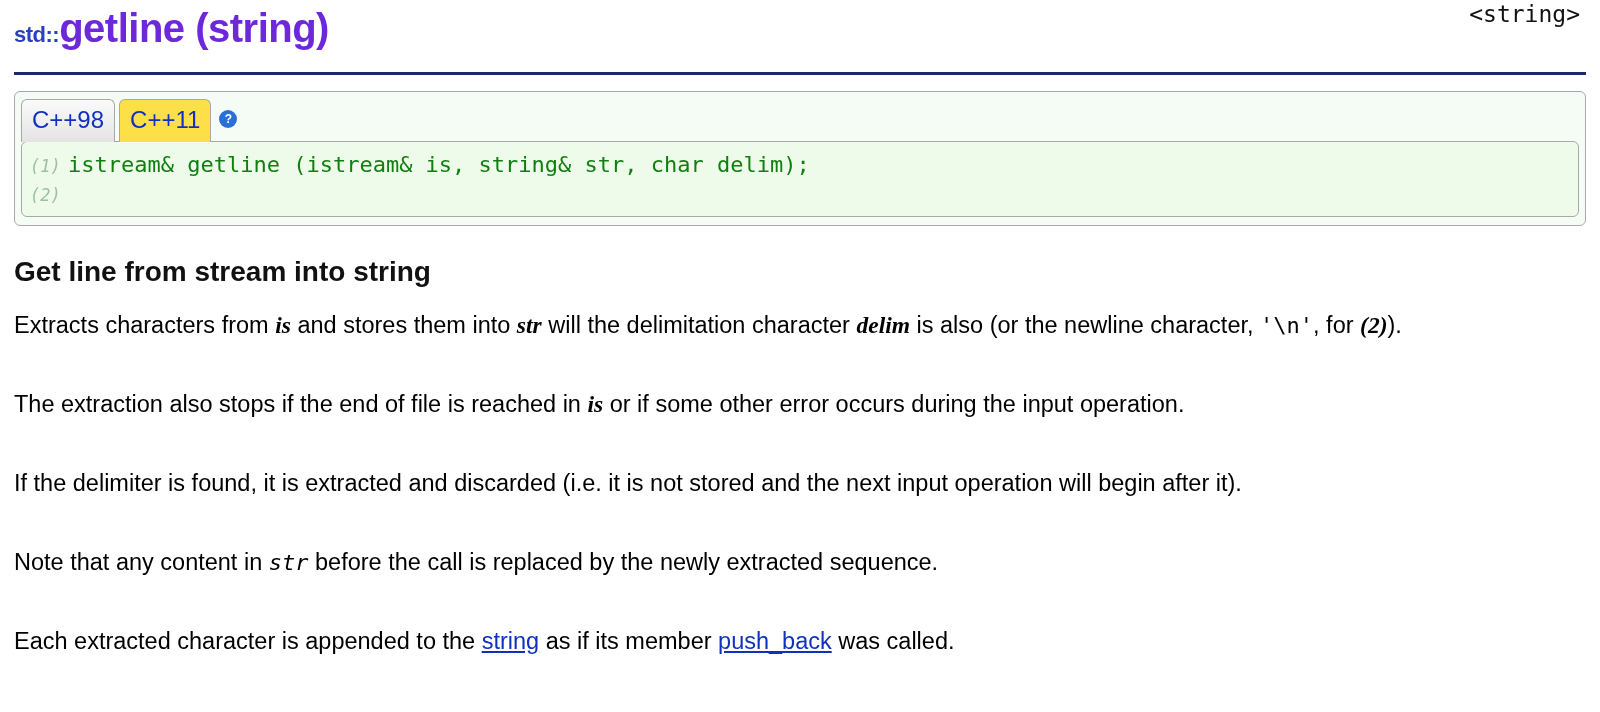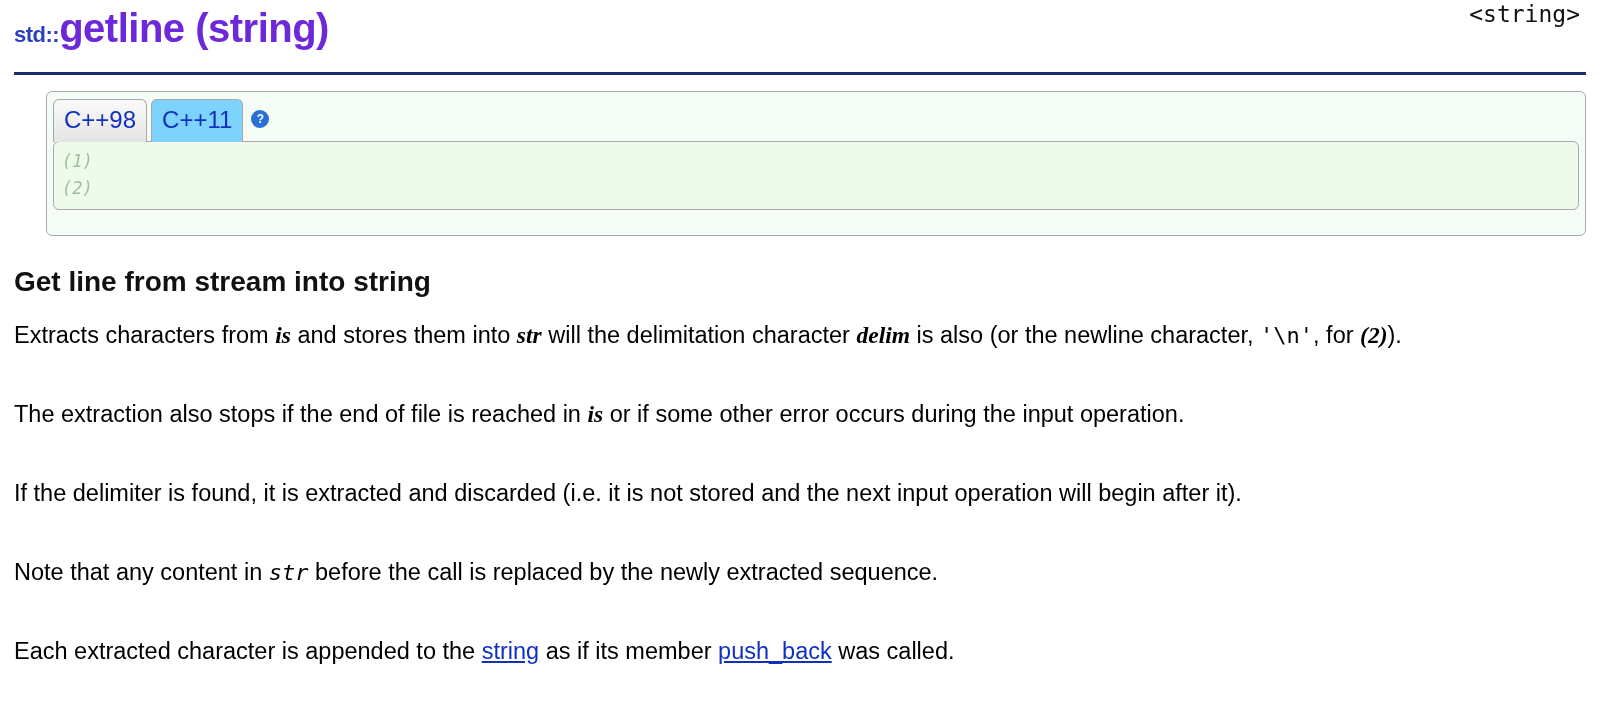--- a/index.html
+++ b/index.html
@@ -41,22 +41,21 @@
     right: 6px;
     font-family: "Consolas","Menlo","DejaVu Sans Mono",monospace;
     font-size: 23px;
     color: #111;
   }
   .sig-block {
     background: #f5fcf5;
     border: 1px solid #a8a8a8;
     border-radius: 6px;
     margin-bottom: 26px;
-    padding-bottom: 23px;
-    margin-left: 32px;
+    padding-bottom: 6px;
   }
   .tab-bar {
     display: flex;
     align-items: center;
     gap: 4px;
     padding: 6px 6px 0 6px;
   }
   .tab {
     border: 1px solid #a8a8a8;
     border-bottom: none;
@@ -66,21 +65,21 @@
     font-size: 24px;
     color: #1030c0;
     cursor: pointer;
     position: relative;
     top: 1px;
   }
   .tab.inactive {
     background: linear-gradient(#fafafa,#e4e4e4);
   }
   .tab.active {
-    background: #7dd3fc;
+    background: #fde047;
     box-shadow: 0 1px 0 #fff;
   }
   .help-badge {
     display: inline-flex;
     align-items: center;
     justify-content: center;
     width: 18px;
     height: 18px;
     border-radius: 50%;
     background: #2a6fd6;
@@ -133,20 +132,21 @@
 
 <div class="sig-block">
   <div class="tab-bar">
     <div class="tab inactive">C++98</div>
     <div class="tab active">C++11</div>
     <span class="help-badge">?</span>
   </div>
   <div class="sig-body">
     <div class="sig-row">
       <span class="sig-idx">(1)</span>
+      <span>istream&amp; getline (istream&amp; is, string&amp; str, char delim);</span>
     </div>
     <div class="sig-row">
       <span class="sig-idx">(2)</span>
     </div>
   </div>
 </div>
 
 <h2 class="section-title">Get line from stream into string</h2>
 
 <p class="desc">

